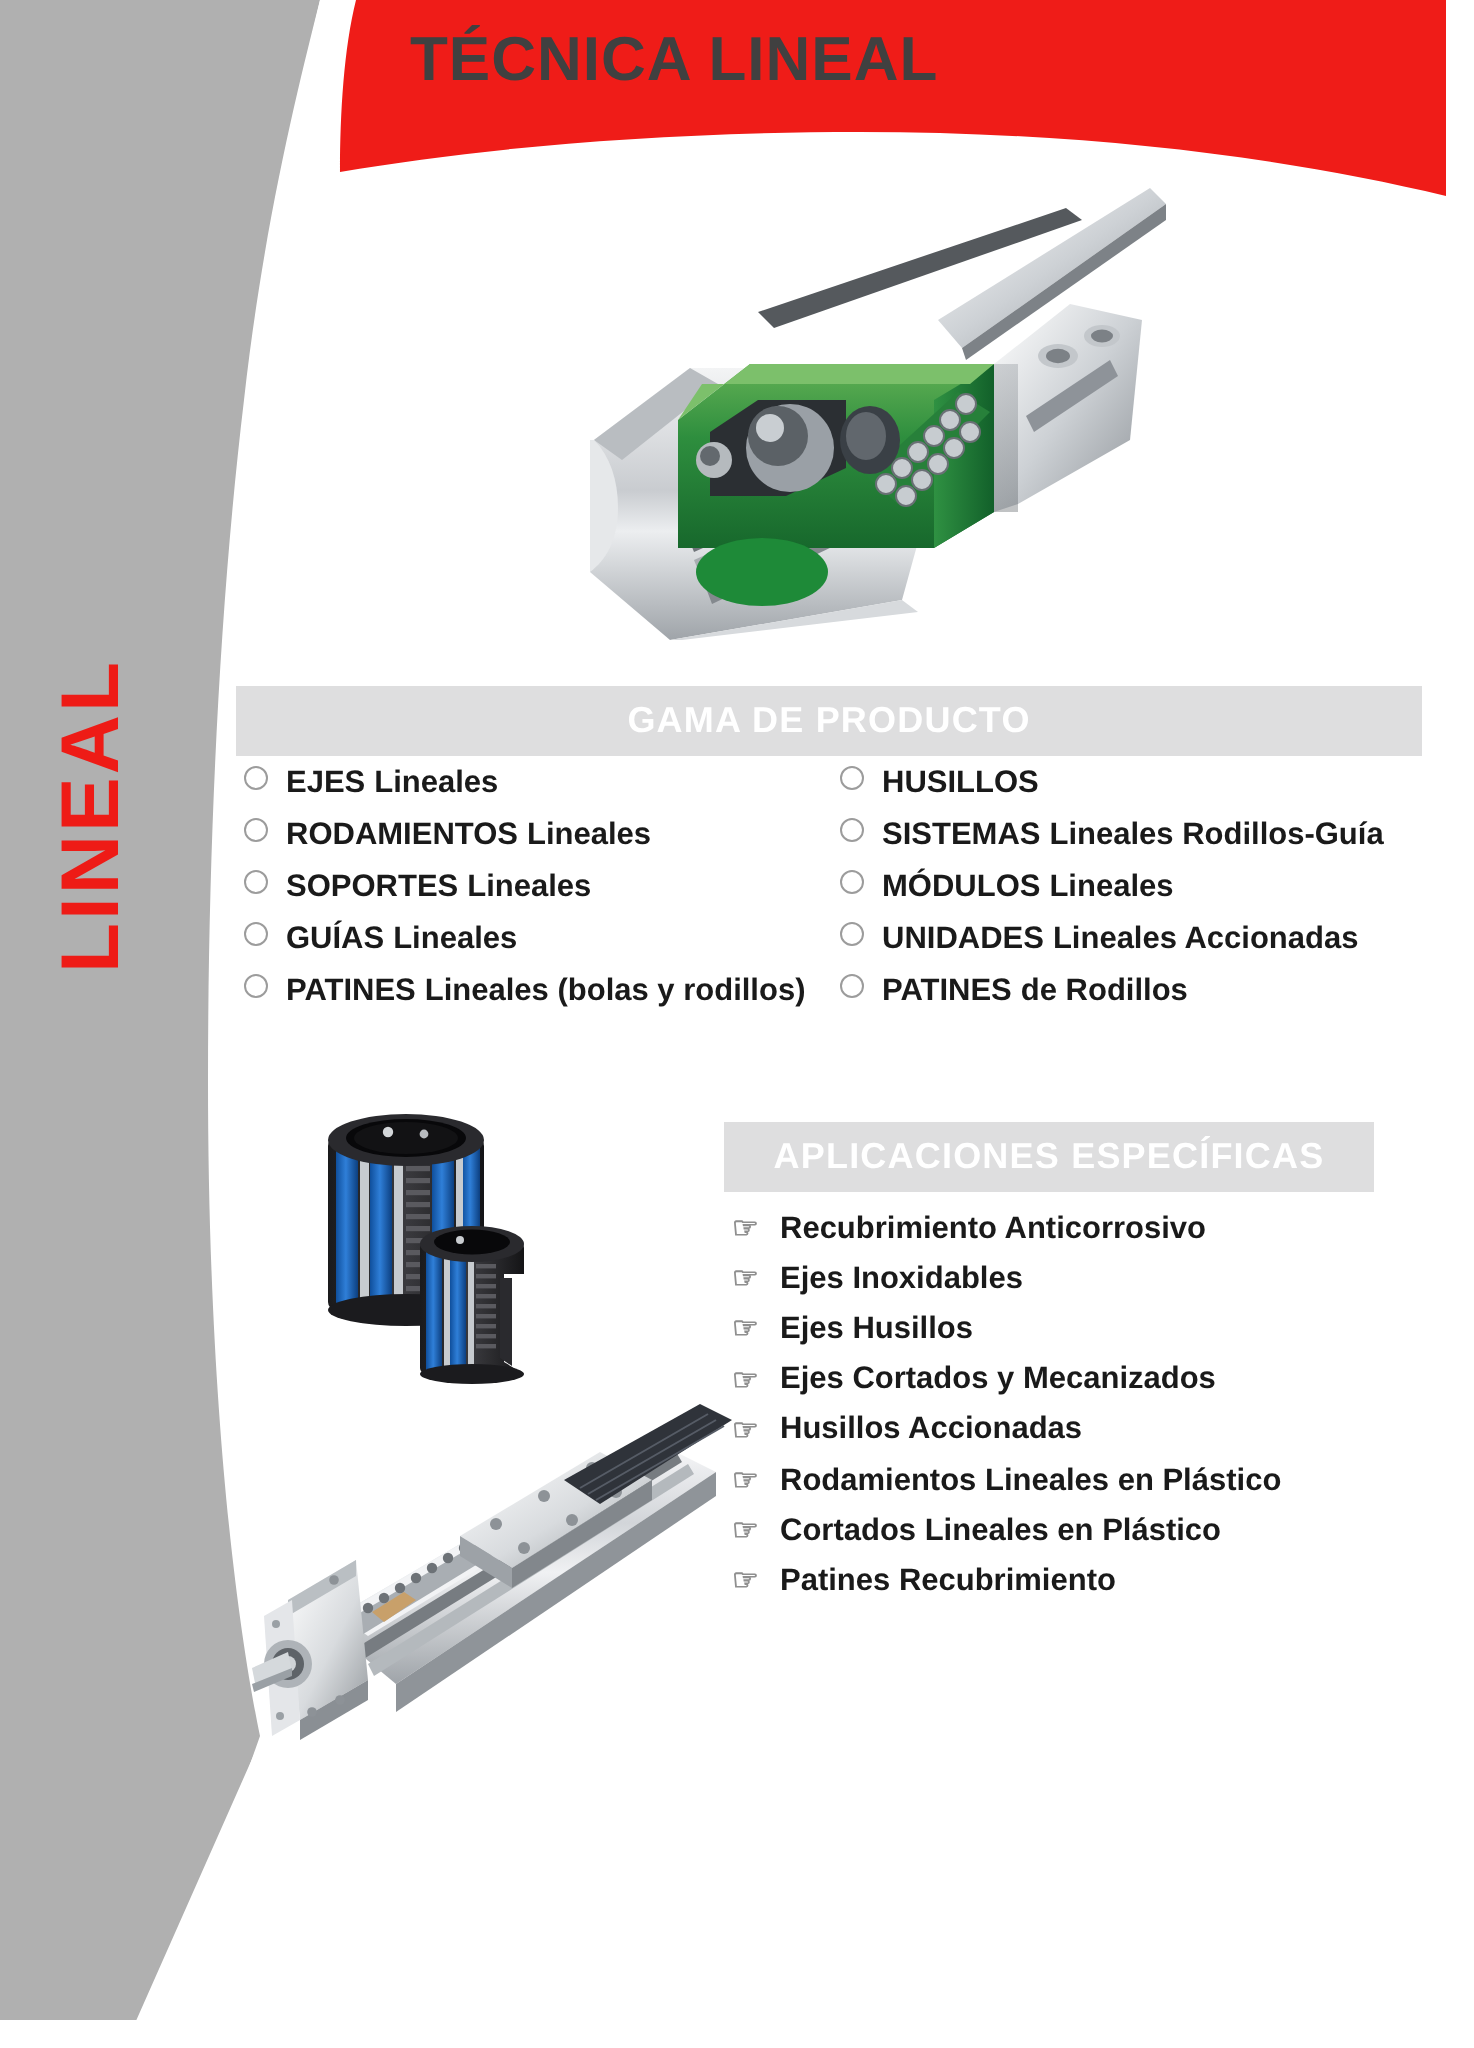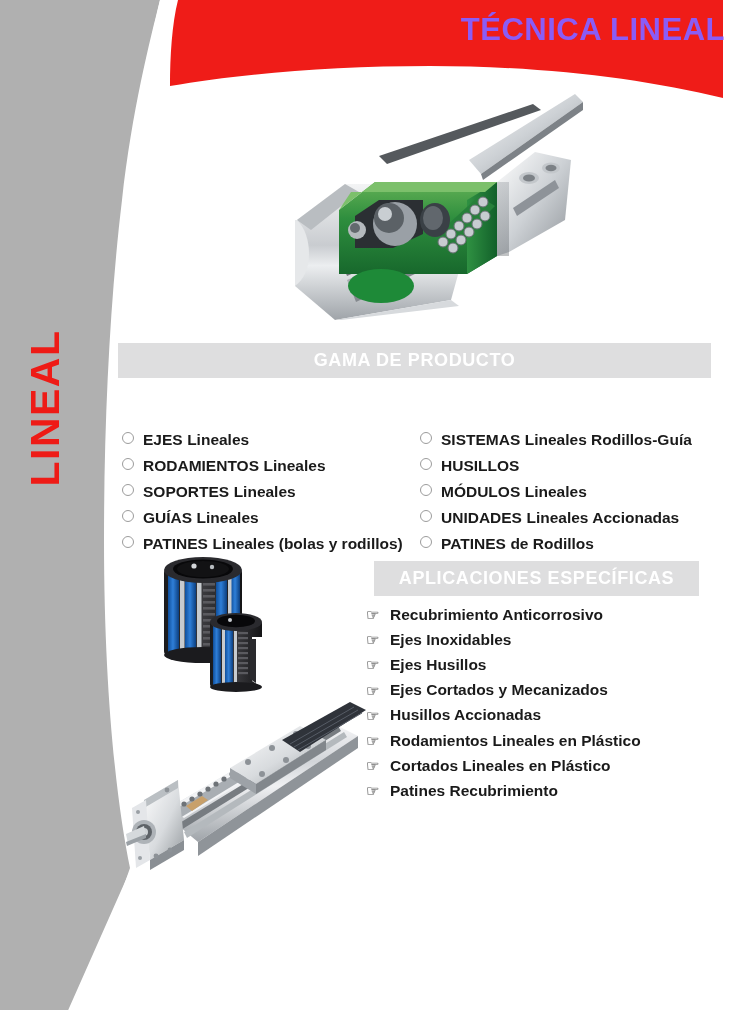--- a/index.html
+++ b/index.html
@@ -46,22 +46,22 @@
     text-align: center;
     white-space: nowrap;
   }
 
   
   #banner-title {
     position: absolute;
     left: 205px;
     top: 12px;
     width: 520px;
-    text-align: right;
-    color: #8b5cf6;
+    text-align: left;
+    color: #404040;
     font-size: 31px;
     font-weight: bold;
     letter-spacing: 0.5px;
     white-space: nowrap;
   }
 
   
   .sec-head {
     position: absolute;
     background: #dededf;
@@ -71,21 +71,21 @@
     letter-spacing: 0.6px;
     display: flex;
     align-items: center;
     justify-content: center;
   }
   #head-gama {
     left: 118px; top: 343px;
     width: 593px; height: 35px;
   }
   #head-aplic {
-    left: 374px; top: 561px;
+    left: 362px; top: 561px;
     width: 325px; height: 35px;
   }
 
   
   .prod-col {
     position: absolute;
     top: 383px;
   }
   #prod-col-left { left: 122px; width: 300px; }
   #prod-col-right { left: 420px; width: 295px; }
@@ -104,21 +104,20 @@
     border: 1.6px solid #9c9c9c;
     border-radius: 50%;
     margin-right: 9px;
     flex: 0 0 auto;
     position: relative;
     top: -1px;
   }
   .prod-strong {
     font-weight: bold;
     margin-right: 4.5px;
-    margin-top: 48px;
   }
   .prod-rest { font-weight: bold; }
 
   
   #aplic-list {
     position: absolute;
     left: 366px;
     top: 602px;
     width: 330px;
   }
@@ -294,27 +293,27 @@
     <div class="prod-item">
       <span class="prod-bullet"></span>
       <span class="prod-strong">PATINES</span>
       <span class="prod-rest">Lineales (bolas y rodillos)</span>
     </div>
   </div>
 
   <div class="prod-col" id="prod-col-right">
     <div class="prod-item">
       <span class="prod-bullet"></span>
+      <span class="prod-strong">HUSILLOS</span>
+      <span class="prod-rest"></span>
+    </div>
+    <div class="prod-item">
+      <span class="prod-bullet"></span>
       <span class="prod-strong">SISTEMAS</span>
       <span class="prod-rest">Lineales Rodillos-Guía</span>
-    </div>
-    <div class="prod-item">
-      <span class="prod-bullet"></span>
-      <span class="prod-strong">HUSILLOS</span>
-      <span class="prod-rest"></span>
     </div>
     <div class="prod-item">
       <span class="prod-bullet"></span>
       <span class="prod-strong">MÓDULOS</span>
       <span class="prod-rest">Lineales</span>
     </div>
     <div class="prod-item">
       <span class="prod-bullet"></span>
       <span class="prod-strong">UNIDADES</span>
       <span class="prod-rest">Lineales Accionadas</span>

